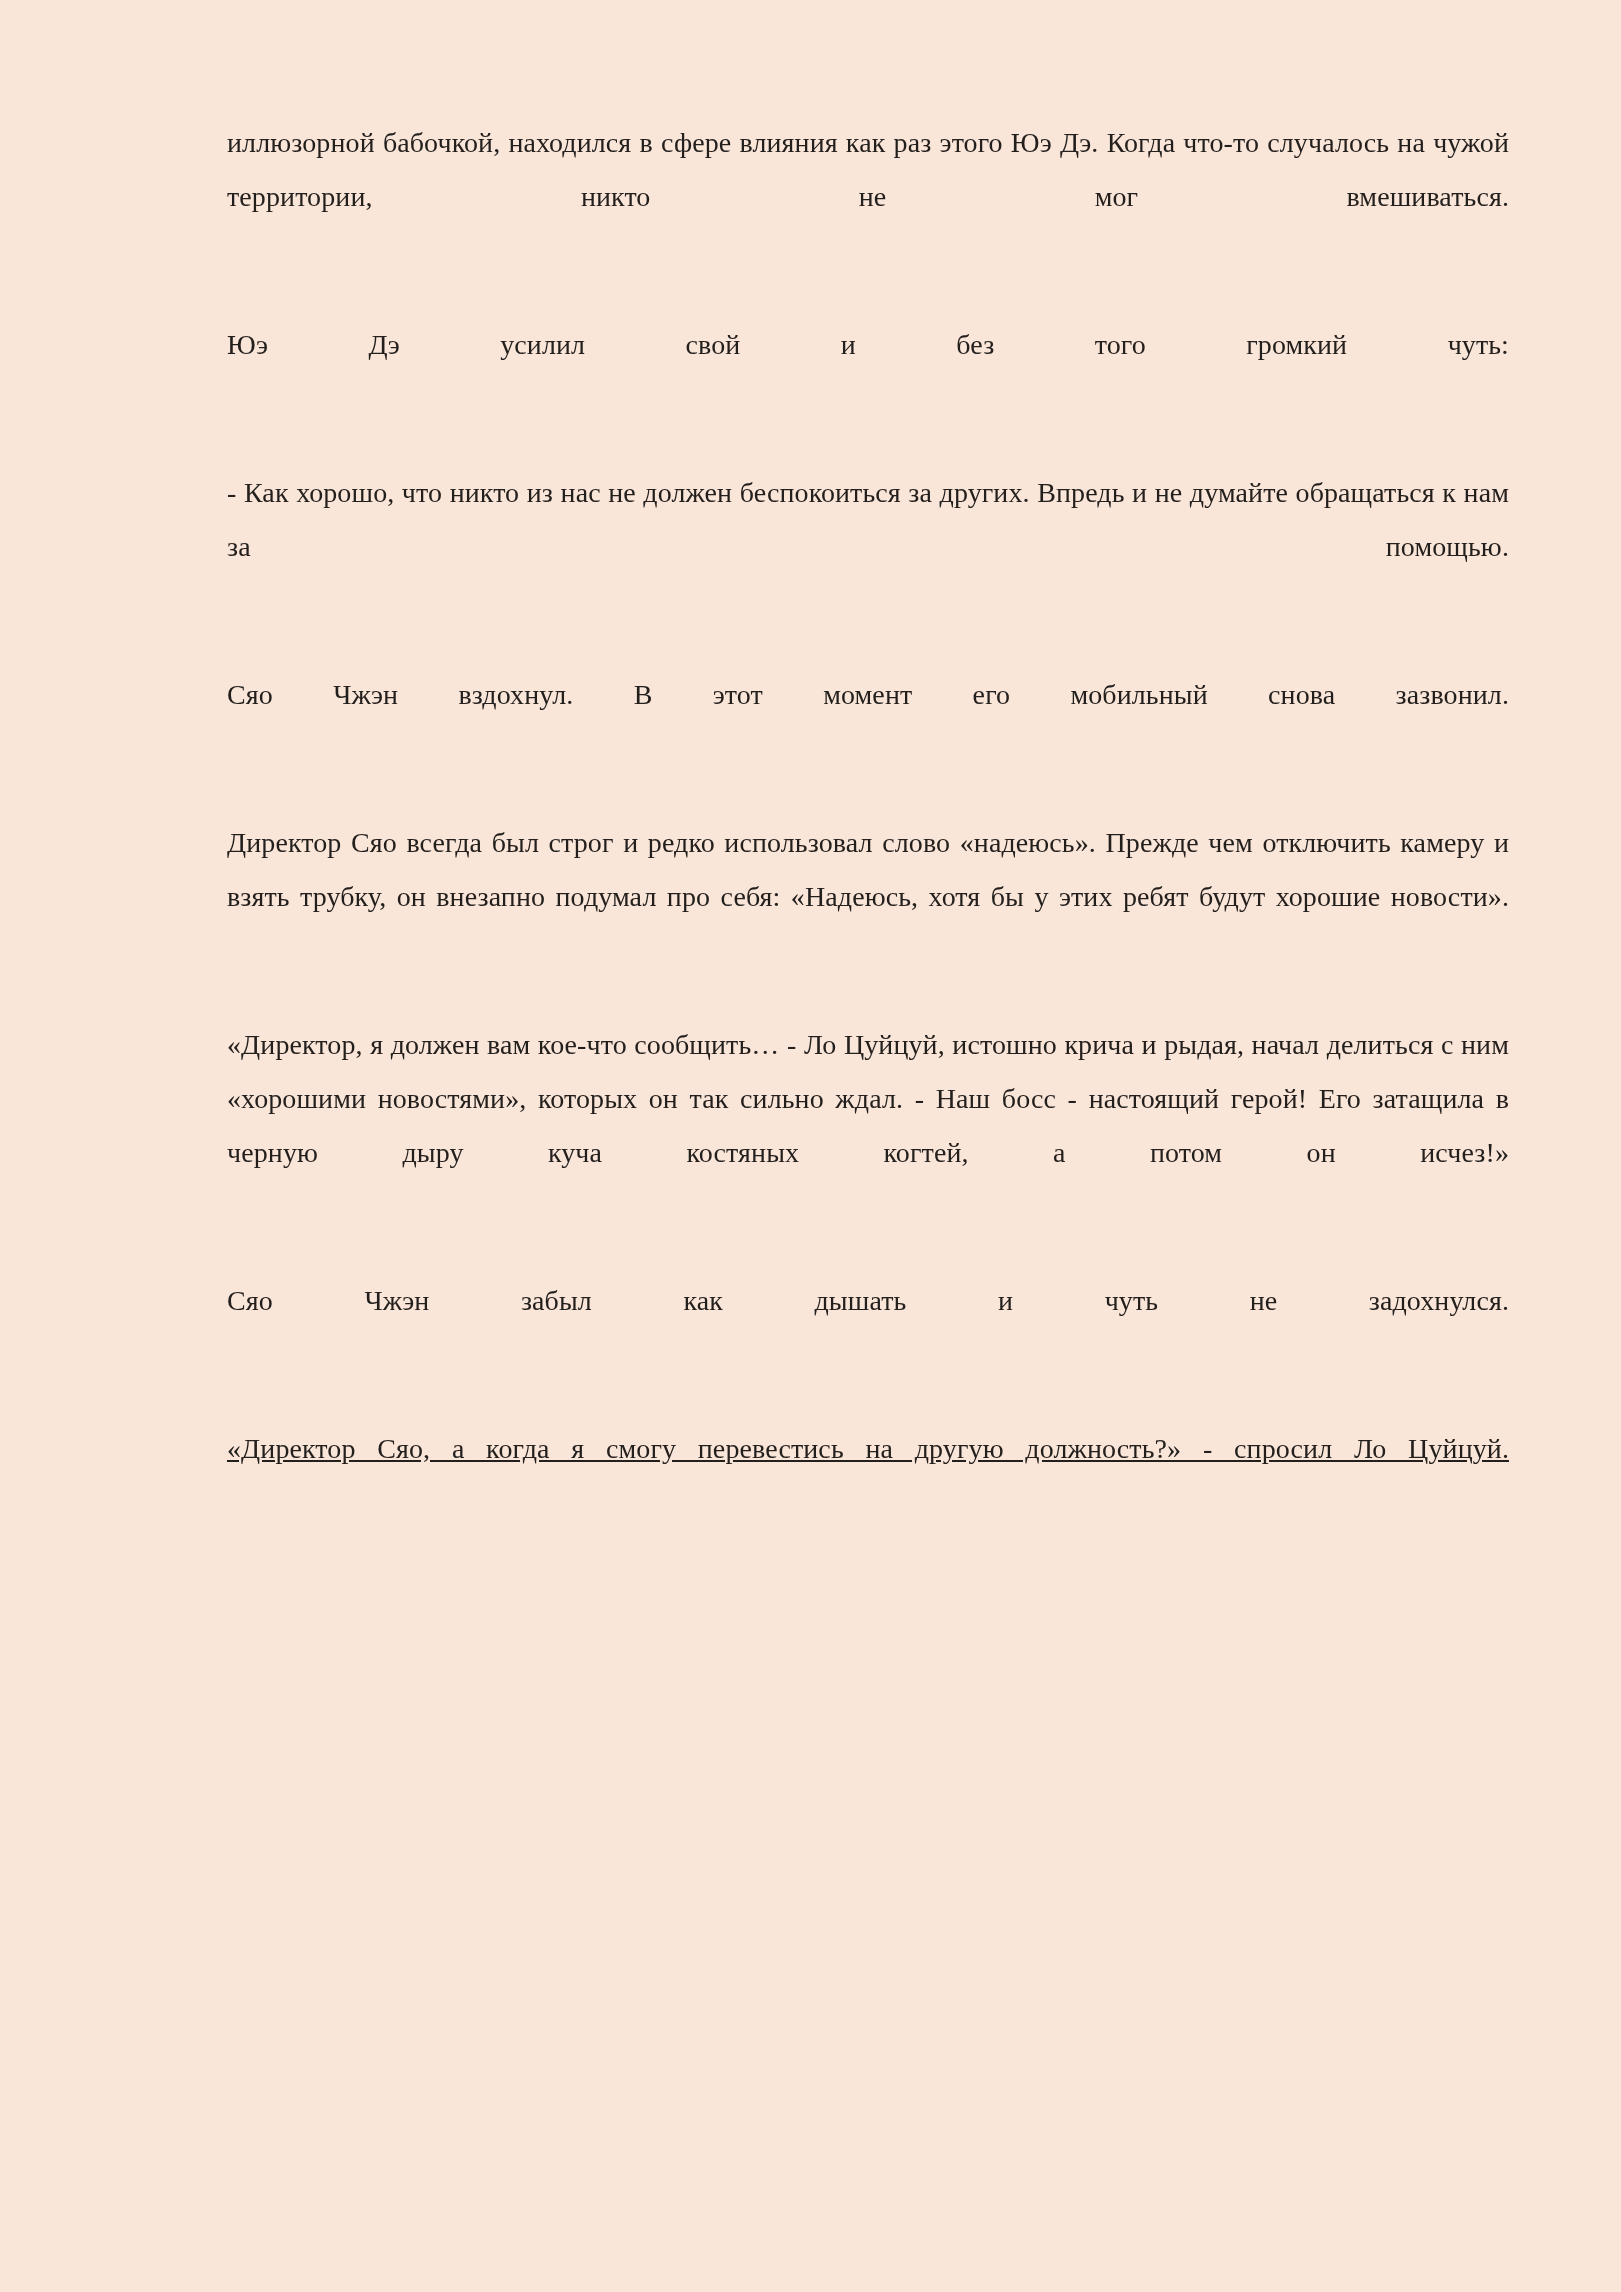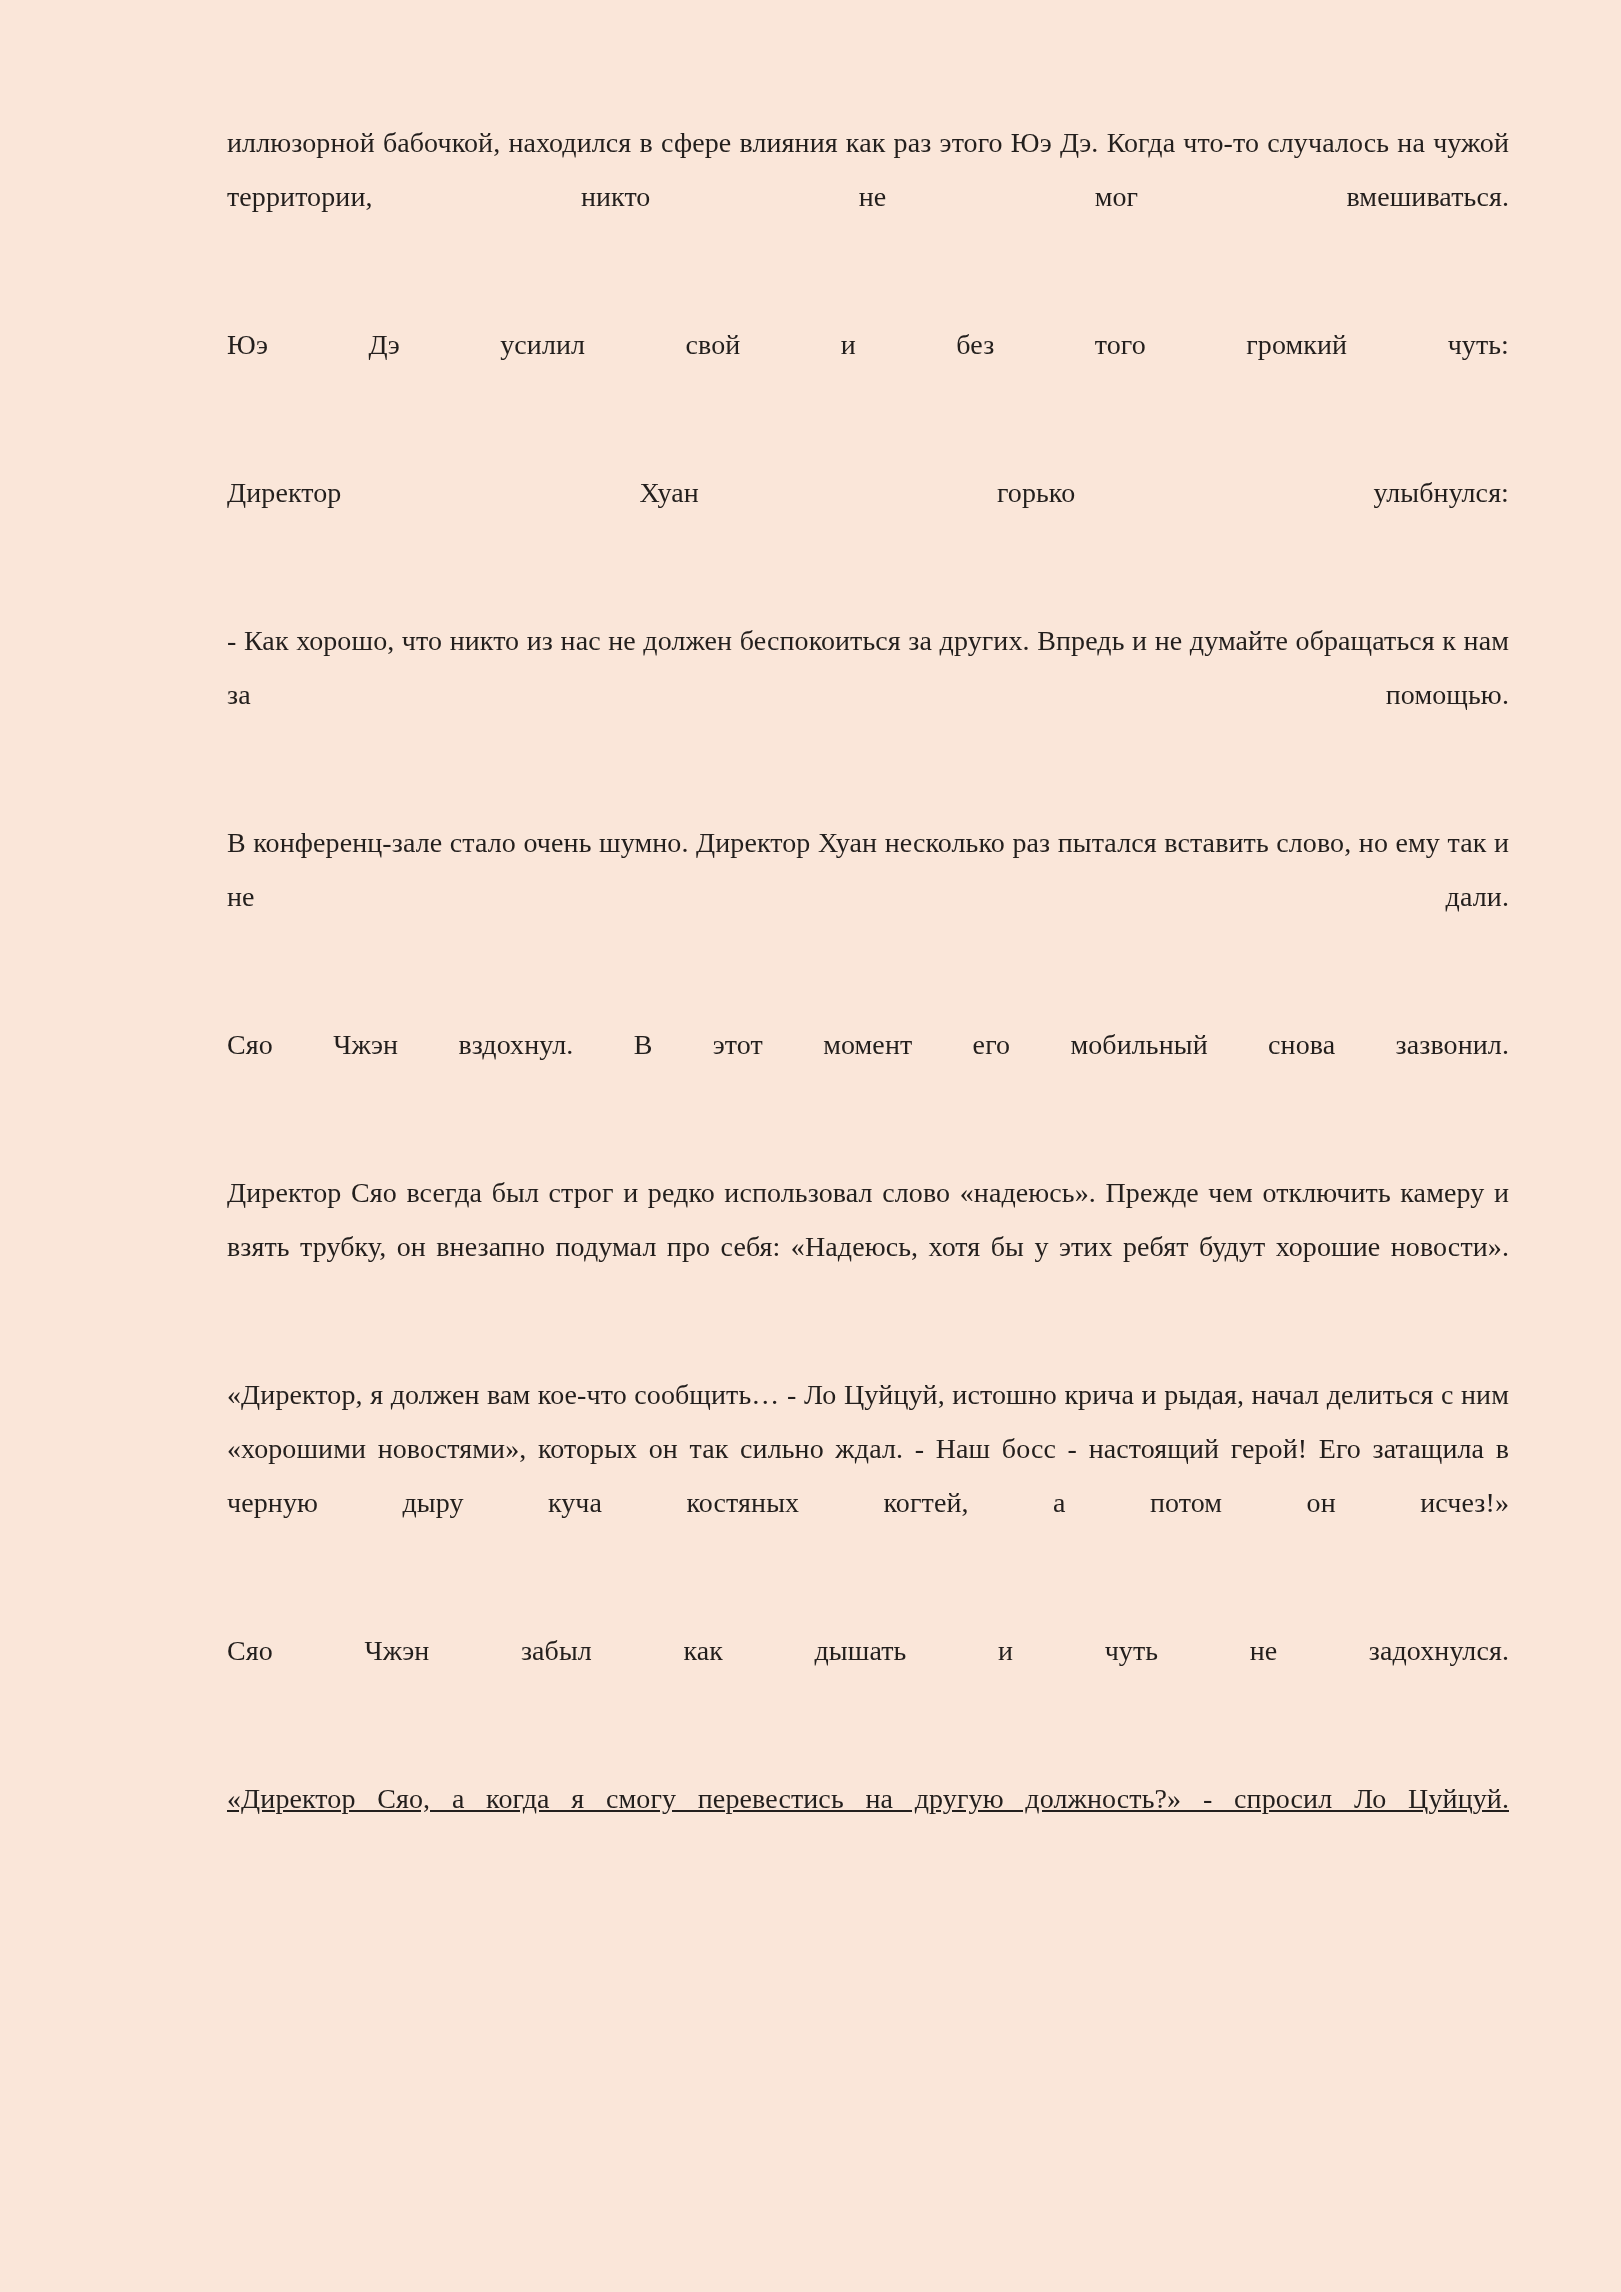--- a/index.html
+++ b/index.html
@@ -52,23 +52,21 @@
     width: 100%;
   }
 </style>
 </head>
 <body>
 
 <div id="page">
   <article id="content">
     <p class="para">иллюзорной бабочкой, находился в сфере влияния как раз этого Юэ Дэ. Когда что-то случалось на чужой территории, никто не мог вмешиваться.</p>
     <p class="para">Юэ Дэ усилил свой и без того громкий чуть:</p>
-    <p class="para">Директор Хуан горько улыбнулся:</p>
     <p class="para">- Как хорошо, что никто из нас не должен беспокоиться за других. Впредь и не думайте обращаться к нам за помощью.</p>
-    <p class="para">В конференц-зале стало очень шумно. Директор Хуан несколько раз пытался вставить слово, но ему так и не дали.</p>
     <p class="para">Сяо Чжэн вздохнул. В этот момент его мобильный снова зазвонил.</p>
     <p class="para">Директор Сяо всегда был строг и редко использовал слово «надеюсь». Прежде чем отключить камеру и взять трубку, он внезапно подумал про себя: «Надеюсь, хотя бы у этих ребят будут хорошие новости».</p>
     <p class="para">«Директор, я должен вам кое-что сообщить… - Ло Цуйцуй, истошно крича и рыдая, начал делиться с ним «хорошими новостями», которых он так сильно ждал. - Наш босс - настоящий герой! Его затащила в черную дыру куча костяных когтей, а потом он исчез!»</p>
     <p class="para">Сяо Чжэн забыл как дышать и чуть не задохнулся.</p>
     <p class="para">«Директор Сяо, а когда я смогу перевестись на другую должность?» - спросил Ло Цуйцуй.</p>
 
   </article>
 </div>
 
 

